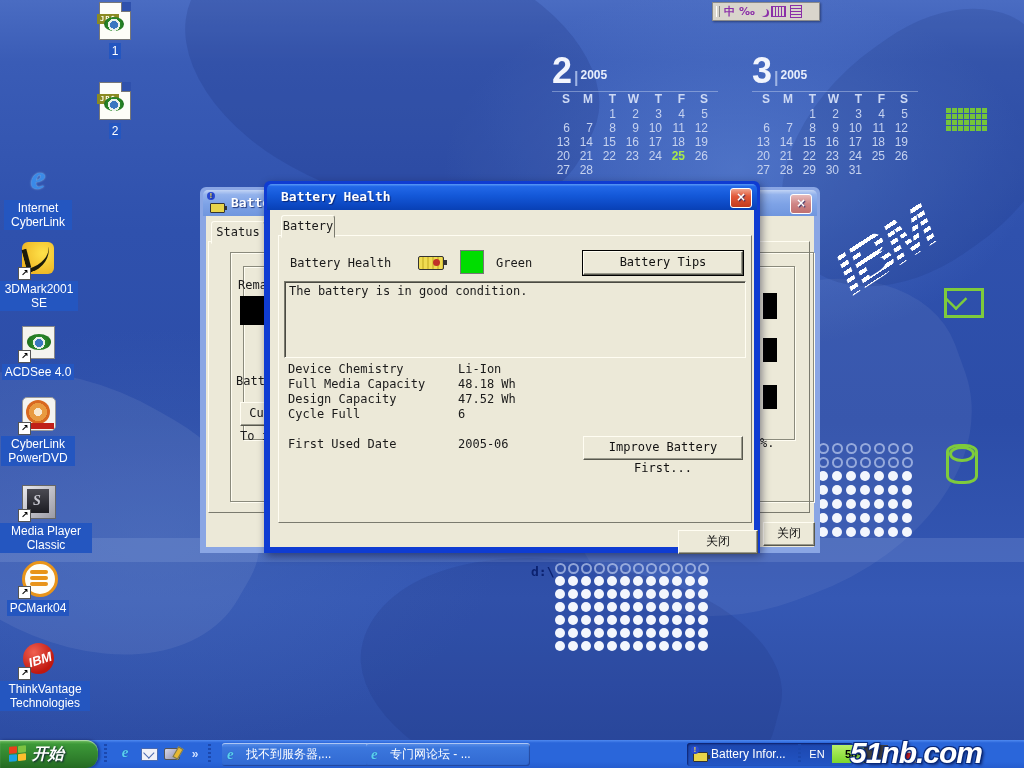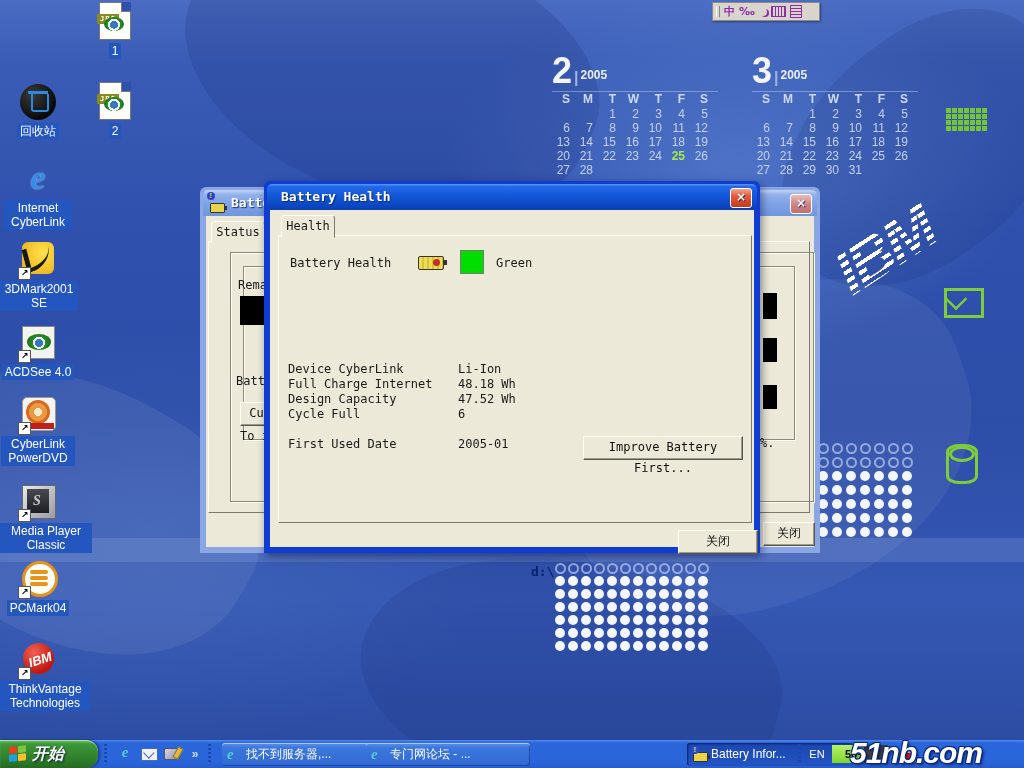--- a/index.html
+++ b/index.html
@@ -400,28 +400,20 @@
     </div>
 
   <div class="dicon" style="left:82px;top:2px;width:66px;">
     <div class="jpgpage">
         <div class="fold"></div>
       <span class="jpgband">JPG</span>
       <div class="eye"></div>
       </div>
     <span class="dlabel">1</span>
   </div>
-  <div class="dicon" style="left:0px;top:84px;">
-    <div class="iconart">
-        <div class="blackball"></div>
-      <div class="abs" style="left:11px;top:10px;width:14px;height:16px;border:2px solid #2a8ae0;border-top:none;border-radius:0 0 3px 3px;"></div>
-      <div class="abs" style="left:8px;top:7px;width:20px;height:3px;background:#2a8ae0;"></div>
-      </div>
-    <span class="dlabel">回收站</span>
-  </div>
   <div class="dicon" style="left:82px;top:82px;width:66px;">
     <div class="jpgpage">
         <div class="fold"></div>
       <span class="jpgband">JPG</span>
       <div class="eye"></div>
       </div>
     <span class="dlabel">2</span>
   </div>
   <div class="dicon" style="left:0px;top:161px;">
     <div class="iconart" style="font:italic bold 34px 'Liberation Serif',serif;color:#3a8ae8;text-shadow:0 0 2px #9ad0f5;line-height:34px;">e</div>
@@ -503,43 +495,47 @@
       <div class="btn" style="left:557px;top:306px;width:50px;height:22px;line-height:21px;">关闭</div>
     </div>
   </div>
 
   <div class="win" style="left:264px;top:181px;width:496px;height:372px;background:#0f3cd2;border:3px solid #0f3cd2;box-sizing:border-box;box-shadow:2px 3px 8px rgba(0,0,30,.45);z-index:20;">
     <div class="titlebar tb-active">
       <span style="margin-left:14px;">Battery Health</span>
       <div class="closebtn cb-active" style="right:5px;top:4px;">×</div>
     </div>
     <div class="winbody">
-      <div class="tab" style="left:11px;top:5px;width:52px;">Health</div>
+      <div class="tab" style="left:11px;top:5px;width:52px;">Battery</div>
       <div class="panel" style="left:8px;top:25px;width:472px;height:286px;"></div>
 
       <div class="lbl" style="left:20px;top:46px;">Battery Health</div>
       <div class="abs" style="left:148px;top:46px;width:24px;height:12px;background:repeating-linear-gradient(90deg,#f0dc52 0 3px,#d8c238 3px 5px);border:1px solid #333;border-radius:2px;">
         <div class="abs" style="right:-4px;top:3px;width:3px;height:5px;background:#333;"></div>
         <div class="abs" style="right:3px;top:2px;width:7px;height:7px;border-radius:50%;background:#c03028;"></div>
       </div>
       <div class="abs" style="left:190px;top:40px;width:22px;height:22px;background:#00dd00;border:1px solid #777;"></div>
       <div class="lbl" style="left:226px;top:46px;">Green</div>
-
-
-      <div class="lbl" style="left:18px;top:152px;">Device CyberLink</div>
+      <div class="btn default" style="left:313px;top:41px;width:158px;height:22px;line-height:21px;">Battery Tips</div>
+
+      <div class="sunken" style="left:14px;top:71px;width:460px;height:75px;">
+        <div style="font:12px 'DejaVu Sans Mono',monospace;color:#1a1a1a;padding:2px 4px;">The battery is in good condition.</div>
+      </div>
+
+      <div class="lbl" style="left:18px;top:152px;">Device Chemistry</div>
       <div class="lbl" style="left:188px;top:152px;">Li-Ion</div>
-      <div class="lbl" style="left:18px;top:167px;">Full Charge Internet</div>
+      <div class="lbl" style="left:18px;top:167px;">Full Media Capacity</div>
       <div class="lbl" style="left:188px;top:167px;">48.18 Wh</div>
       <div class="lbl" style="left:18px;top:182px;">Design Capacity</div>
       <div class="lbl" style="left:188px;top:182px;">47.52 Wh</div>
       <div class="lbl" style="left:18px;top:197px;">Cycle Full</div>
       <div class="lbl" style="left:188px;top:197px;">6</div>
 
       <div class="lbl" style="left:18px;top:227px;">First Used Date</div>
-      <div class="lbl" style="left:188px;top:227px;">2005-01</div>
+      <div class="lbl" style="left:188px;top:227px;">2005-06</div>
       <div class="btn" style="left:313px;top:226px;width:158px;height:22px;line-height:21px;">Improve Battery First...</div>
 
       <div class="btn" style="left:408px;top:320px;width:78px;height:22px;line-height:21px;font-family:'Liberation Sans',sans-serif;">关闭</div>
     </div>
   </div>
 
   <div class="imebar">
     <span class="grip"></span>
     <span class="ime-glyph">中</span>
     <span class="ime-glyph">‰</span>

